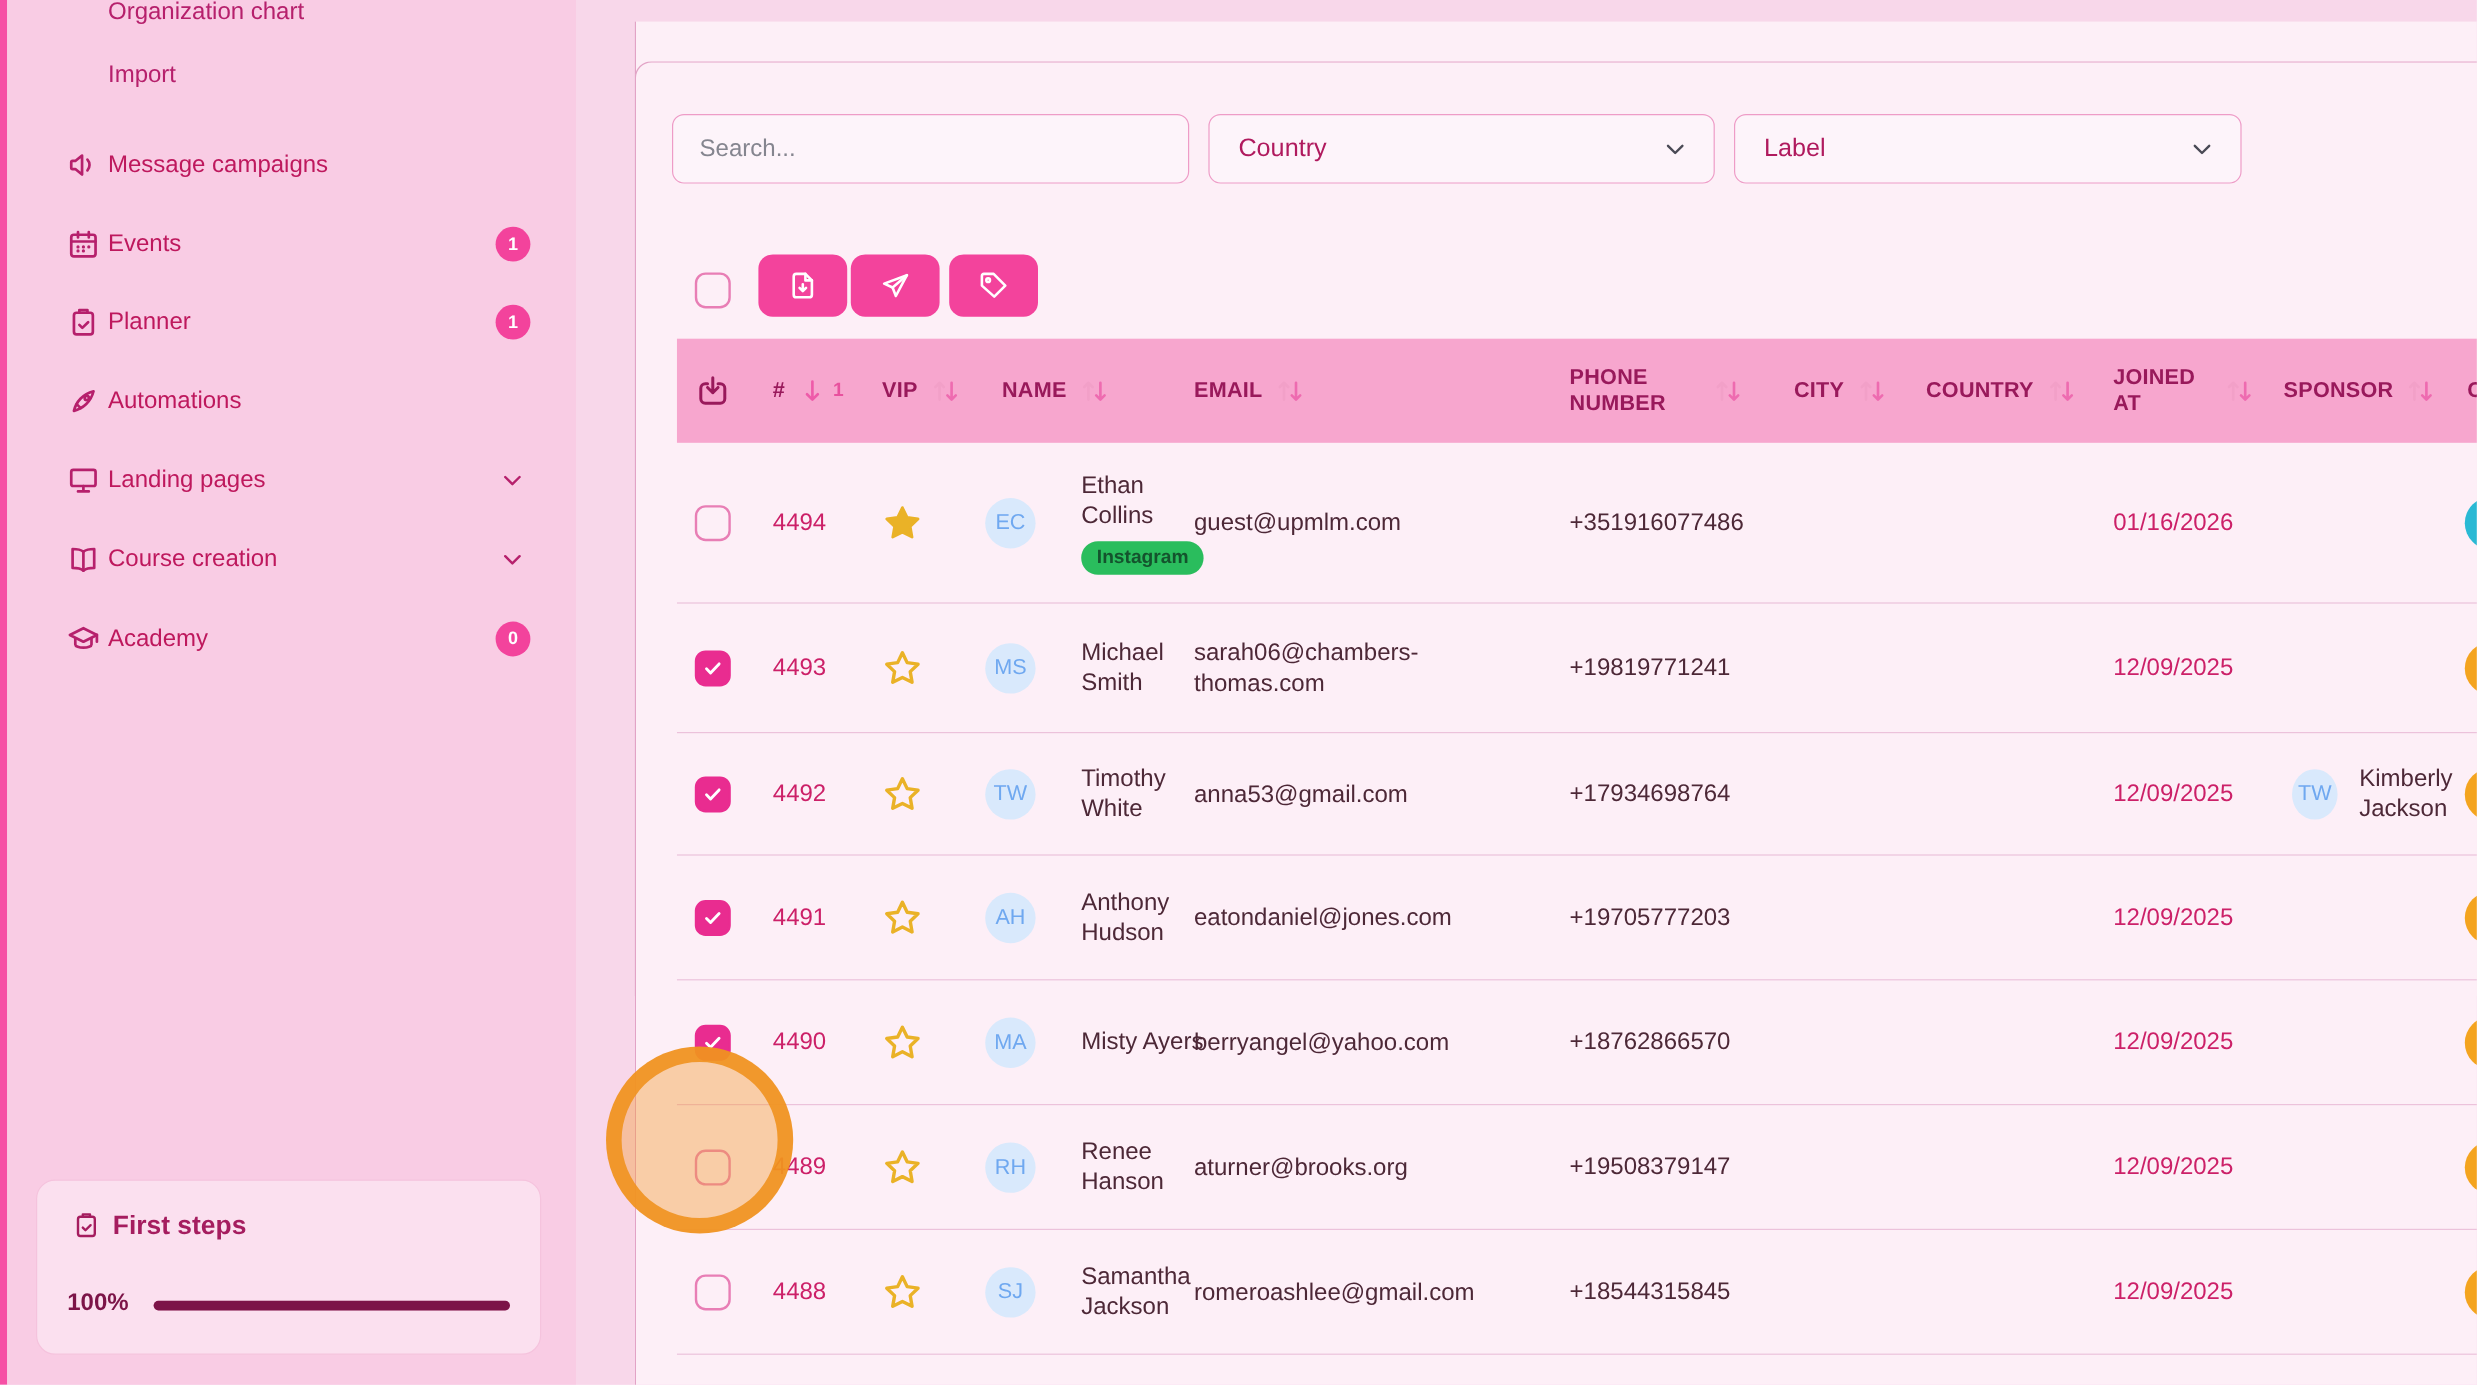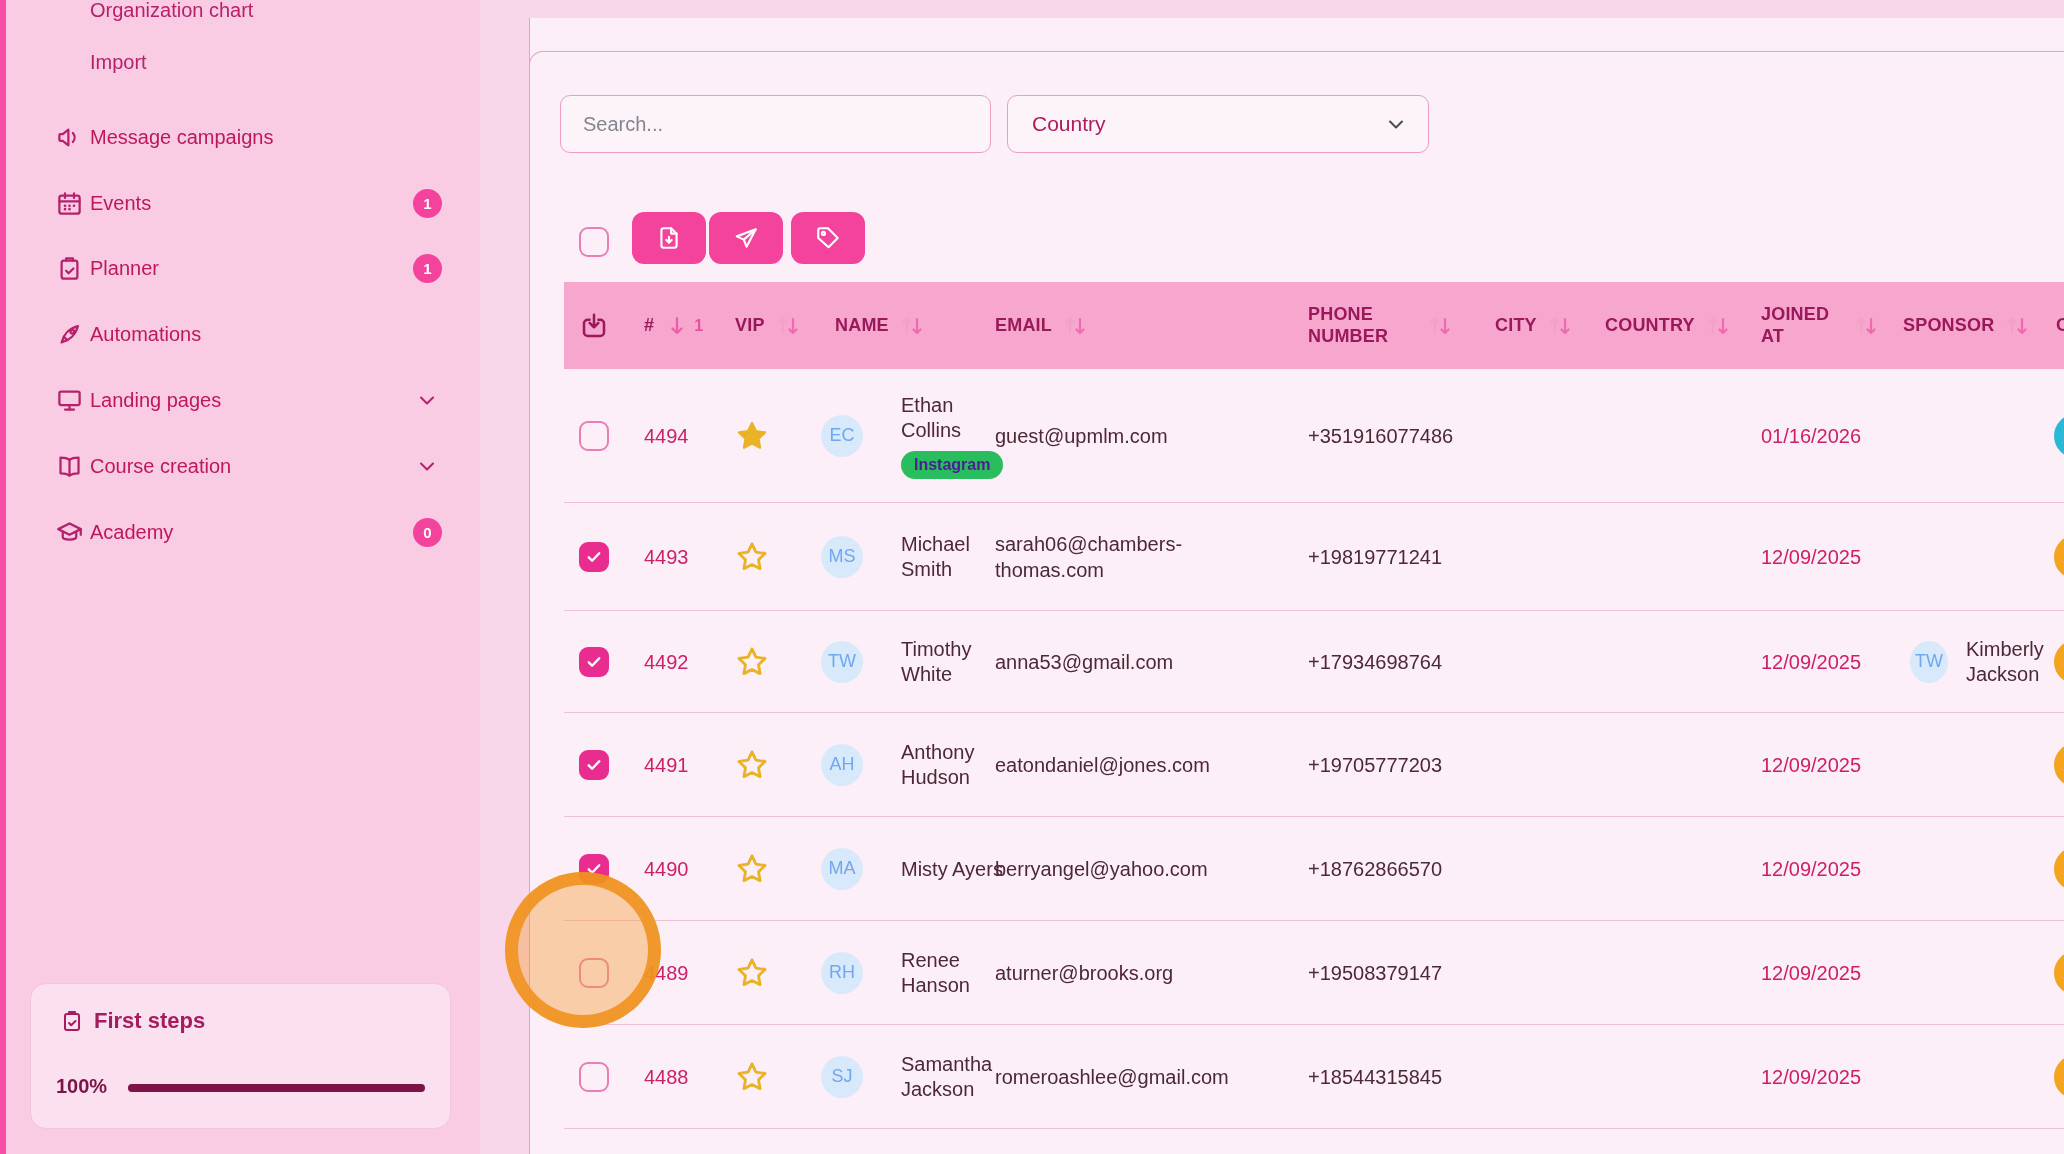--- a/index.html
+++ b/index.html
@@ -70,21 +70,21 @@
   .sort-num{color:#e8519e;font-size:16px;font-weight:bold;margin-left:-6px;}
   .trow{position:relative;width:1502px;border-bottom:1px solid #ecc2db;cursor:pointer;}
   .vcenter{position:absolute;top:50%;transform:translateY(-50%);}
   .c-check{left:15px;}
   .c-id{left:80px;color:#cc2068;font-size:20px;text-decoration:none;}
   .c-star{left:171px;width:34px;height:34px;color:#eab227;}
   .c-avatar{left:257px;}
   .avatar{width:42px;height:42px;border-radius:50%;background:#d9e9fc;color:#6fa8f0;
     font-size:18px;display:flex;align-items:center;justify-content:center;}
   .c-name{left:337px;max-width:105px;color:#4d2837;font-size:20px;line-height:1.25;}
-  .name-badge{display:inline-block;margin-top:8px;background:#2abd5d;color:#4c1d95;font-size:16px;
+  .name-badge{display:inline-block;margin-top:8px;background:#2abd5d;color:#14532d;font-size:16px;
     font-weight:bold;padding:4px 13px;border-radius:999px;white-space:nowrap;}
   .c-email{left:431px;max-width:250px;color:#4d2837;font-size:20px;line-height:1.3;overflow-wrap:break-word;}
   .c-phone{left:744px;color:#4d2837;font-size:20px;}
   .c-joined{left:1197px;color:#cc2068;font-size:20px;}
   .c-sponsor{left:1346px;display:flex;align-items:center;gap:18px;}
   .sp-name{max-width:100px;color:#4d2837;font-size:20px;line-height:1.25;}
   .c-edge{left:1490px;width:44px;height:44px;border-radius:50%;}
   
   .highlight{position:absolute;left:505px;top:872px;width:156px;height:156px;border-radius:50%;
     border:13px solid rgba(240,146,30,0.9);background:rgba(244,157,57,0.42);
@@ -207,20 +207,28 @@
 
     <div class="select-box sel-country">
       <span class="val">Country</span>
       <span class="chev">
           <svg viewBox="0 0 24 24" fill="none" stroke="currentColor" stroke-width="2" stroke-linecap="round" stroke-linejoin="round">
             <path d="M6 9.5l6 6 6-6"></path>
           </svg>
         </span>
     </div>
 
+    <div class="select-box sel-label">
+      <span class="val">Label</span>
+      <span class="chev">
+          <svg viewBox="0 0 24 24" fill="none" stroke="currentColor" stroke-width="2" stroke-linecap="round" stroke-linejoin="round">
+            <path d="M6 9.5l6 6 6-6"></path>
+          </svg>
+        </span>
+    </div>
 
     <div class="checkbox select-all"></div>
     <div id="toolBtns">
         <button class="tool-btn" style="left: 102px;">
           <span class="ico">
             <svg viewBox="0 0 24 24" fill="none" stroke="currentColor" stroke-width="2" stroke-linecap="round" stroke-linejoin="round">
               <path d="M14 3H7a2 2 0 0 0-2 2v14a2 2 0 0 0 2 2h10a2 2 0 0 0 2-2V8l-5-5z"></path>
               <path d="M14 3v5h5"></path>
               <path d="M12 11v5M9.5 13.8L12 16.3l2.5-2.5"></path>
             </svg>

